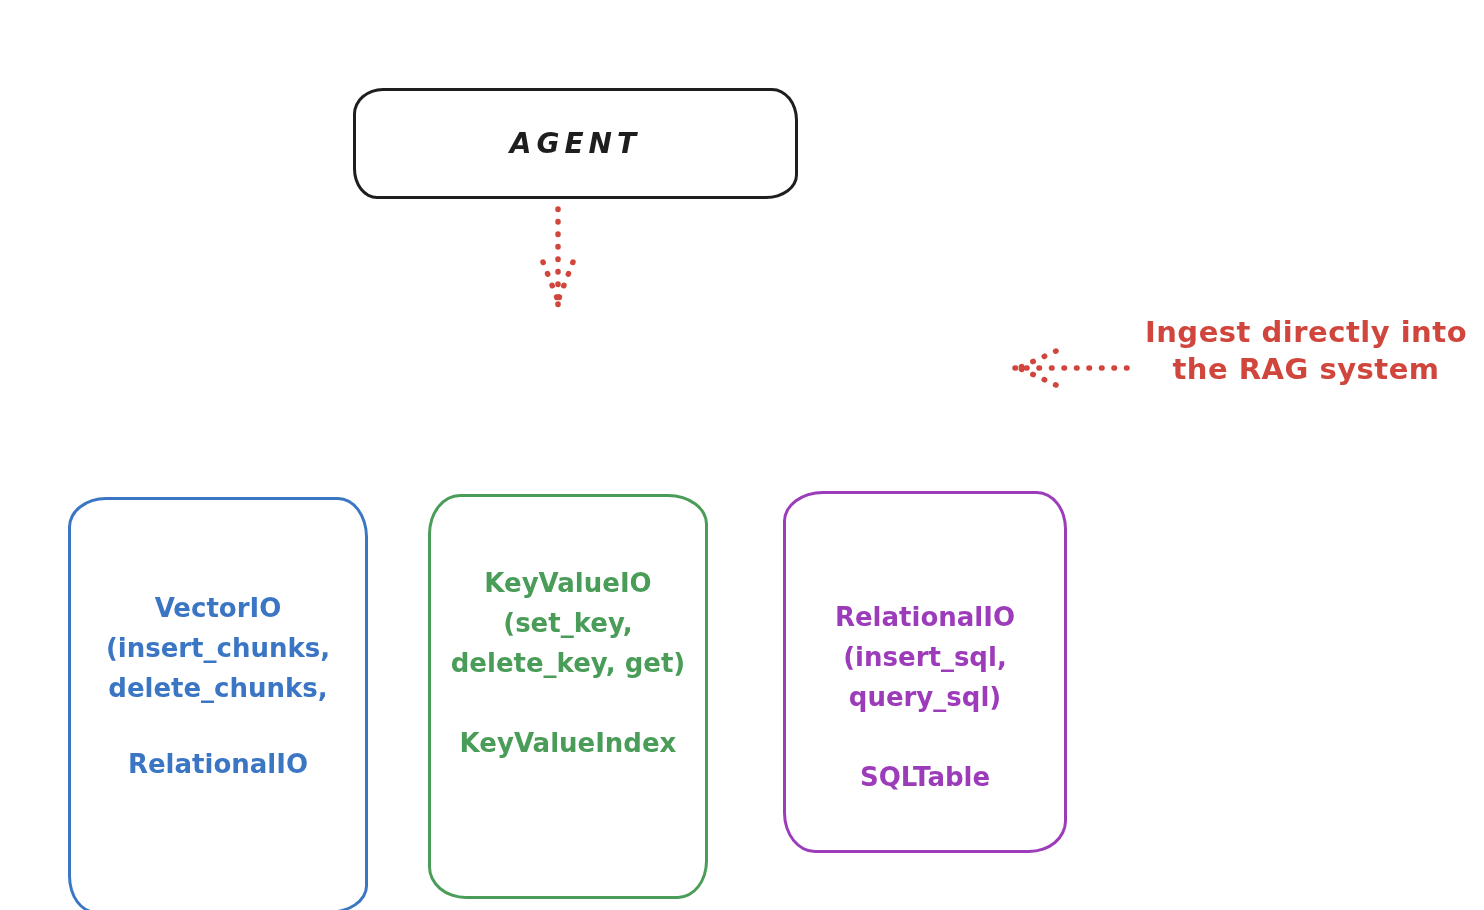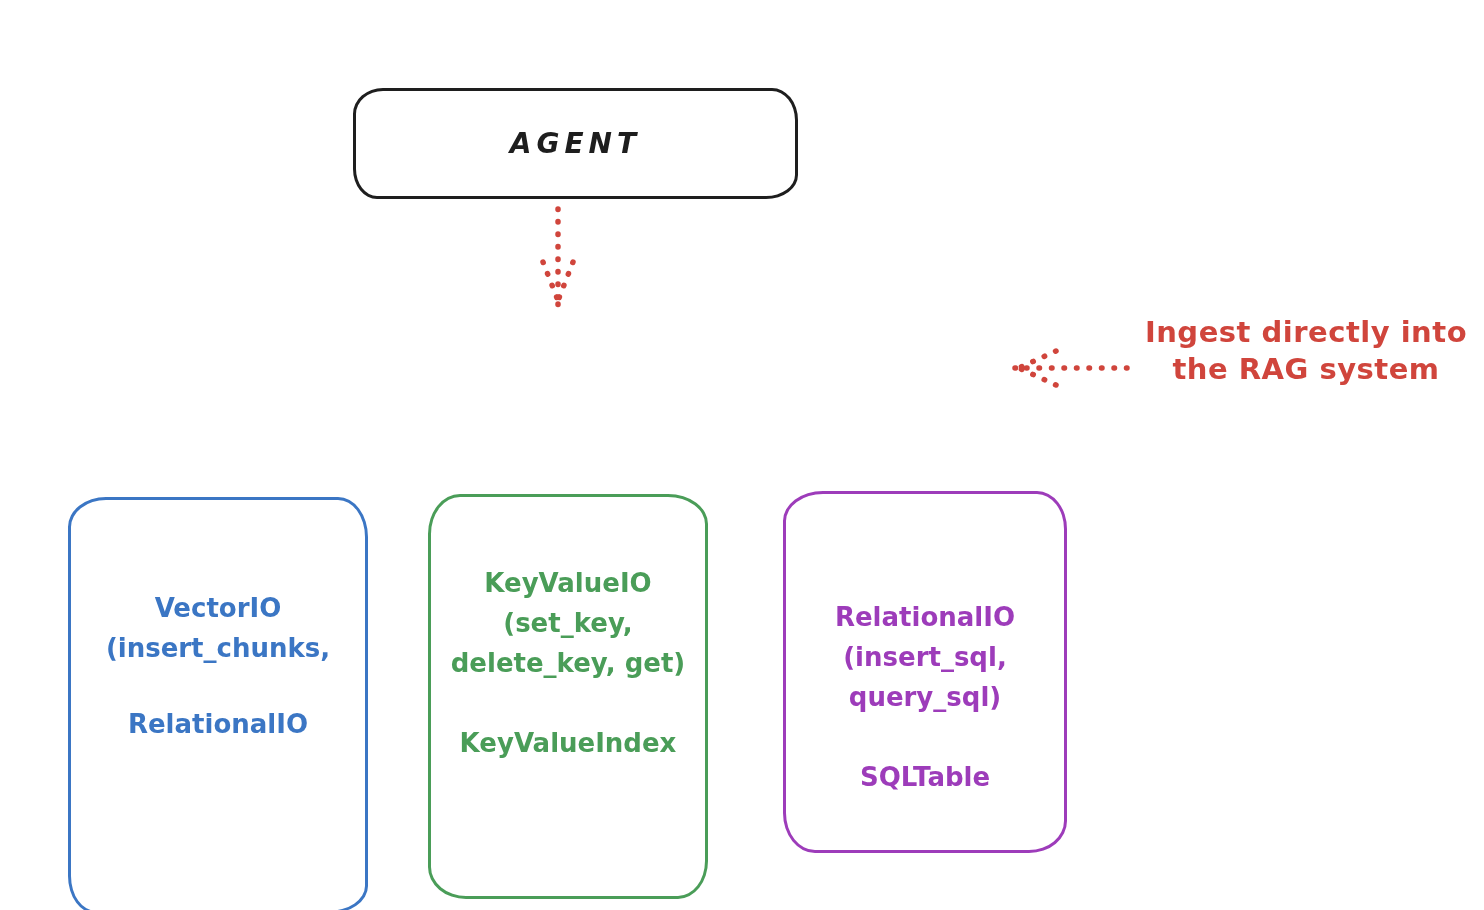--- a/index.html
+++ b/index.html
@@ -141,20 +141,21 @@
   </svg>
 
   <div class="annotation">
     <span class="backend-line">Ingest directly into</span>
     <span class="backend-line">the RAG system</span>
   </div>
 
   <div class="backend-box backend-blue">
     <span class="backend-line">VectorIO</span>
     <span class="backend-line">(insert_chunks,</span>
+    <span class="backend-line">delete_chunks,</span>
     <span class="index-blue">RelationalIO</span>
   </div>
 
   <div class="backend-box backend-green">
     <span class="backend-line">KeyValueIO</span>
     <span class="backend-line">(set_key,</span>
     <span class="backend-line">delete_key, get)</span>
     <span class="index-green">KeyValueIndex</span>
   </div>
 

